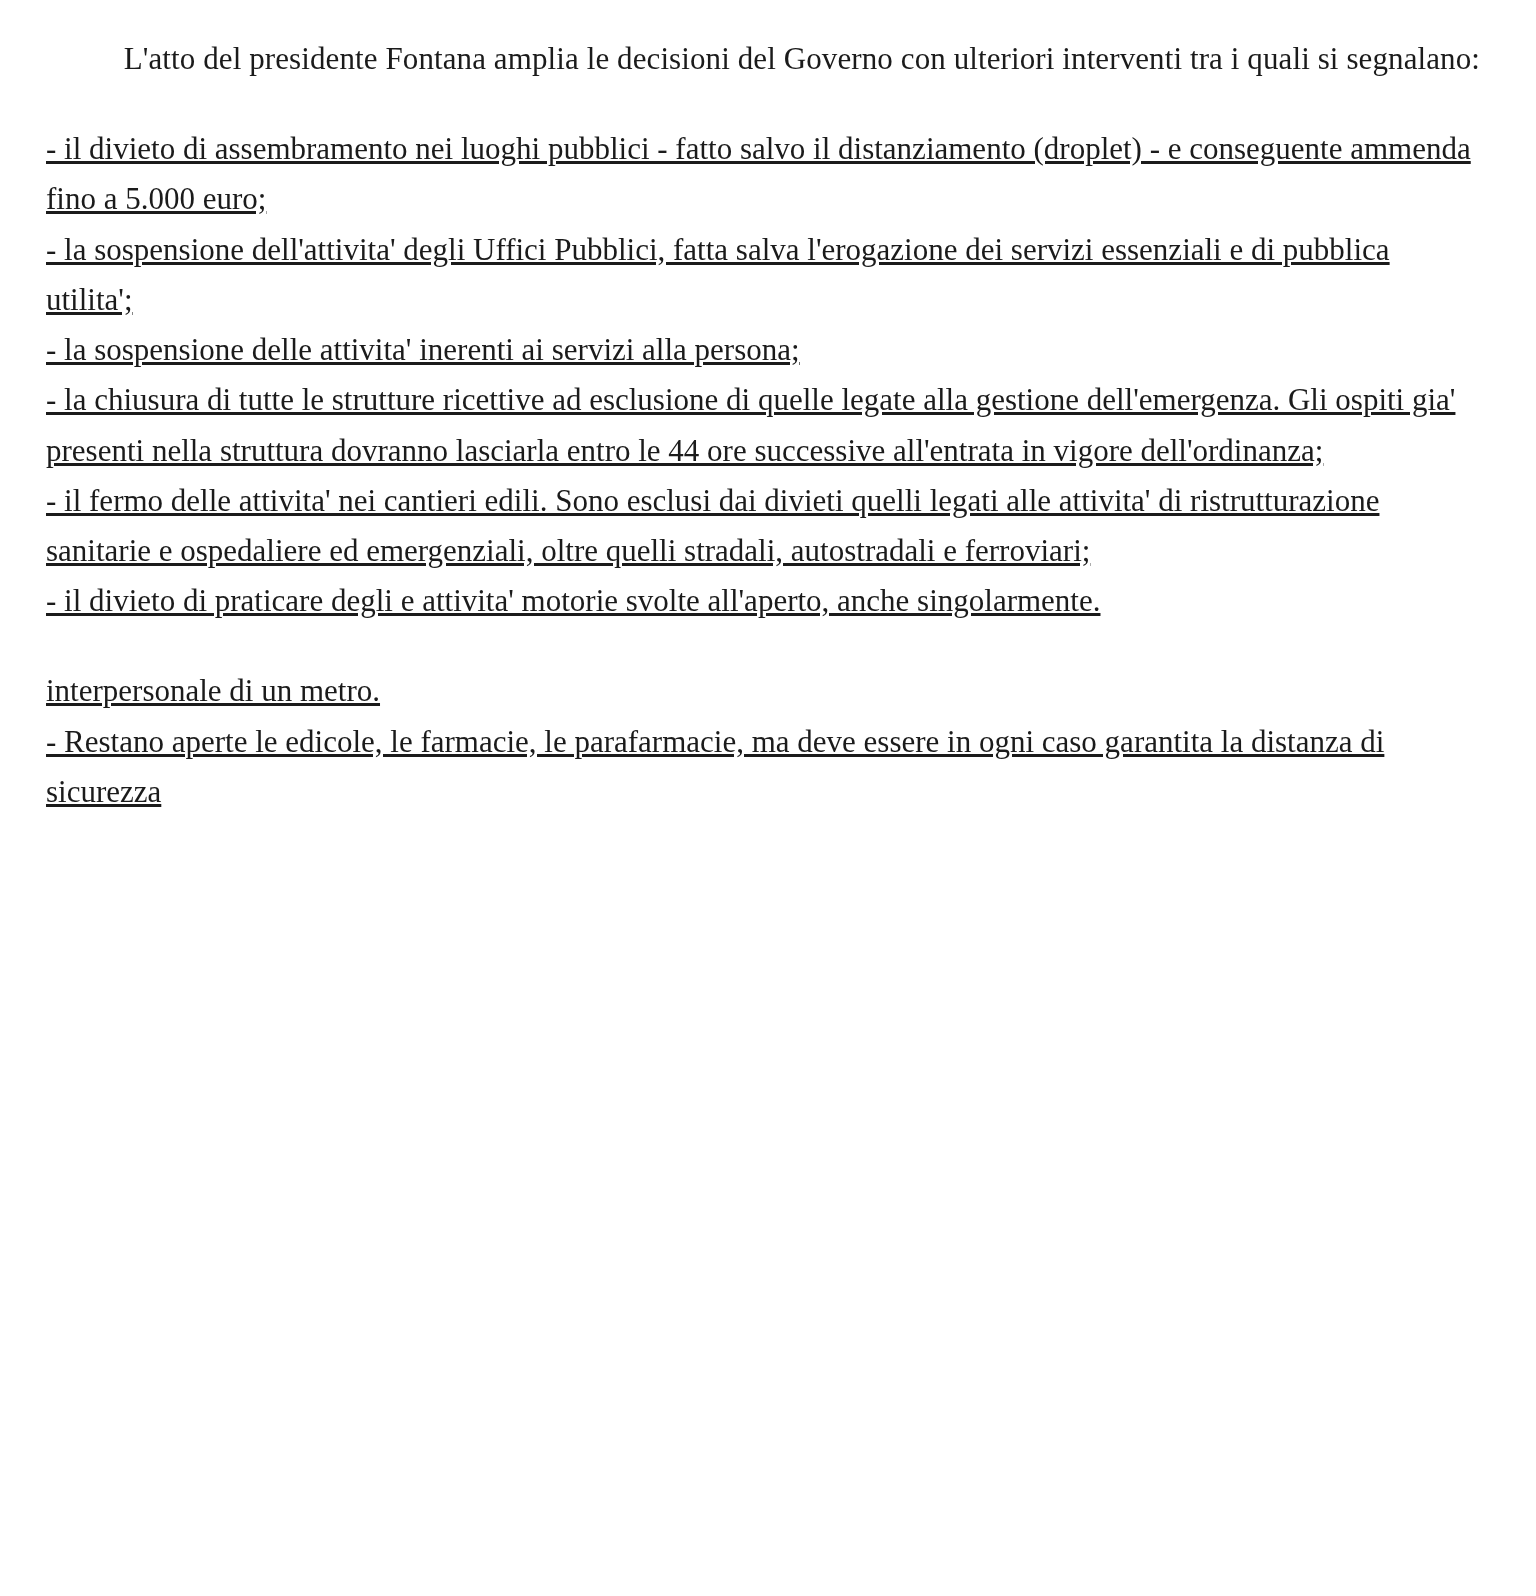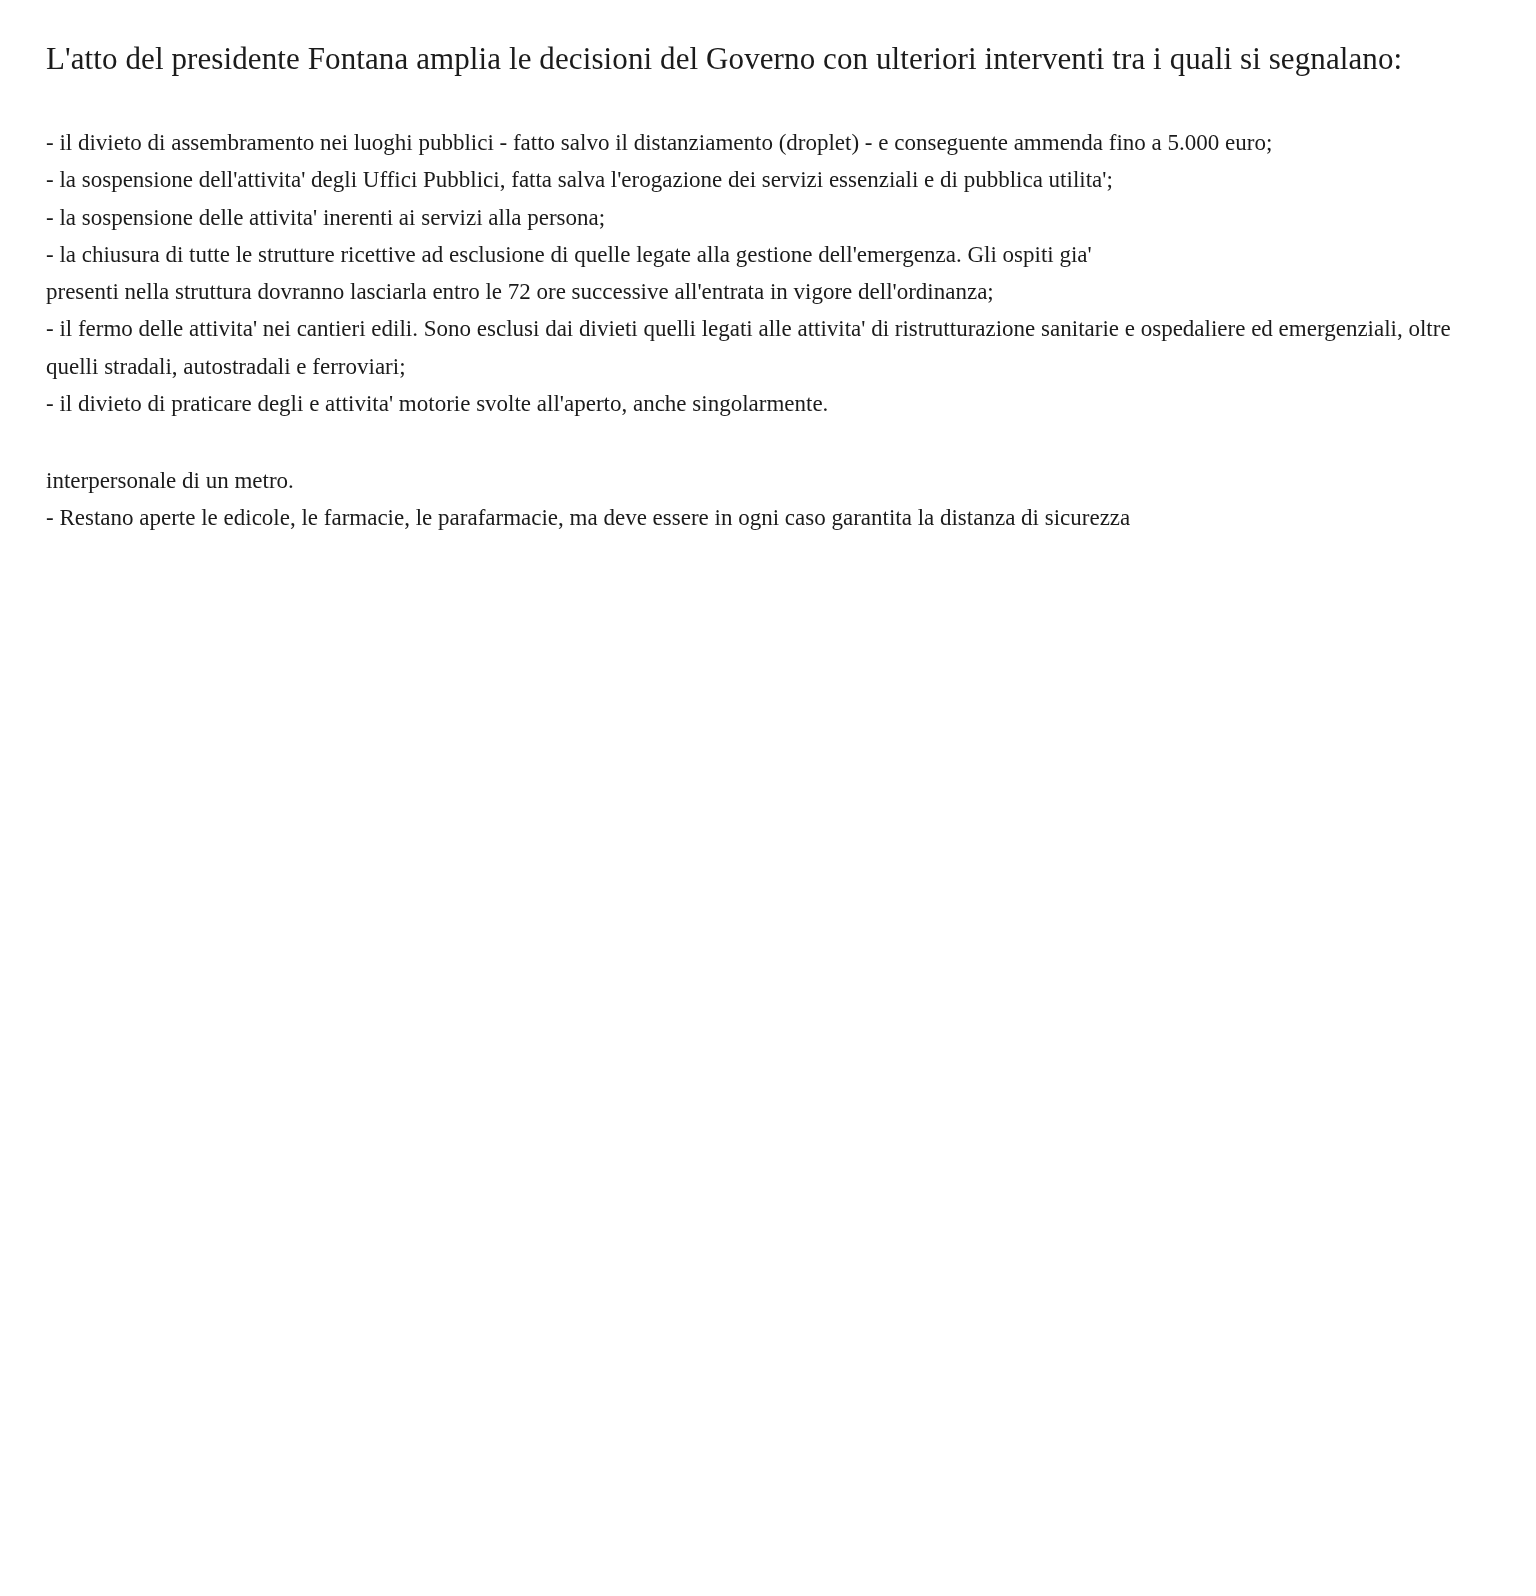--- a/index.html
+++ b/index.html
@@ -16,45 +16,47 @@
   .page {
     box-sizing: border-box;
     width: 1536px;
     padding: 34px 56px 40px 46px;
   }
   .para {
     font-size: 31px;
     line-height: 1.62;
     margin: 0;
     letter-spacing: 0.1px;
+    text-align: right;
   }
   .block {
     margin: 0 0 40px 0;
   }
   .block:last-child {
     margin-bottom: 0;
   }
   .line {
-    font-size: 23px;
+    font-size: 31px;
     line-height: 1.62;
+    text-decoration: underline;
   }
 </style>
 </head>
 <body>
 
 <div class="page">
 
   <p class="para block">L'atto del presidente Fontana amplia le decisioni del Governo con ulteriori interventi tra i quali si segnalano:</p>
 
   <div class="block">
     <div class="line">- il divieto di assembramento nei luoghi pubblici - fatto salvo il distanziamento (droplet) - e conseguente ammenda fino a 5.000 euro;</div>
     <div class="line">- la sospensione dell'attivita' degli Uffici Pubblici, fatta salva l'erogazione dei servizi essenziali e di pubblica utilita';</div>
     <div class="line">- la sospensione delle attivita' inerenti ai servizi alla persona;</div>
     <div class="line">- la chiusura di tutte le strutture ricettive ad esclusione di quelle legate alla gestione dell'emergenza. Gli ospiti gia'</div>
-    <div class="line">presenti nella struttura dovranno lasciarla entro le 72 ore successive all'entrata in vigore dell'ordinanza;</div>
+    <div class="line">presenti nella struttura dovranno lasciarla entro le 44 ore successive all'entrata in vigore dell'ordinanza;</div>
     <div class="line">- il fermo delle attivita' nei cantieri edili. Sono esclusi dai divieti quelli legati alle attivita' di ristrutturazione sanitarie e ospedaliere ed emergenziali, oltre quelli stradali, autostradali e ferroviari;</div>
     <div class="line">- il divieto di praticare degli e attivita' motorie svolte all'aperto, anche singolarmente.</div>
   </div>
 
   <div class="block">
     <div class="line">interpersonale di un metro.</div>
     <div class="line">- Restano aperte le edicole, le farmacie, le parafarmacie, ma deve essere in ogni caso garantita la distanza di sicurezza</div>
   </div>
 
 </div>

